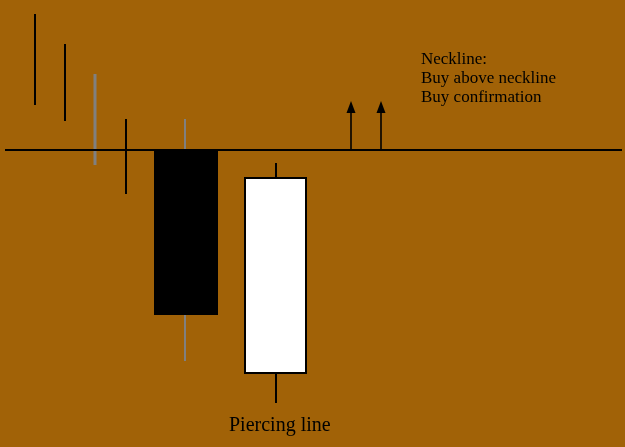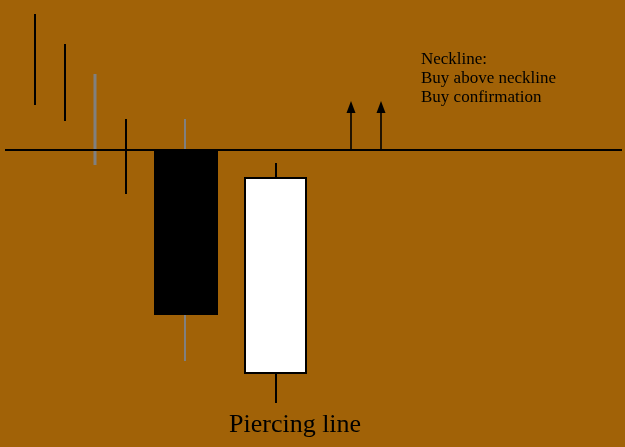--- a/index.html
+++ b/index.html
@@ -27,21 +27,21 @@
     font-size: 17px;
     line-height: 19px;
     color: #000000;
     white-space: nowrap;
   }
   .note div { margin: 0; padding: 0; }
   .caption {
     position: absolute;
     left: 229px;
     top: 411px;
-    font-size: 26px;
+    font-size: 20px;
     line-height: 26px;
     color: #000000;
     white-space: nowrap;
   }
 </style>
 </head>
 <body>
 
 <div class="canvas">
   <svg id="diagram-svg" width="625" height="447" viewBox="0 0 625 447">

